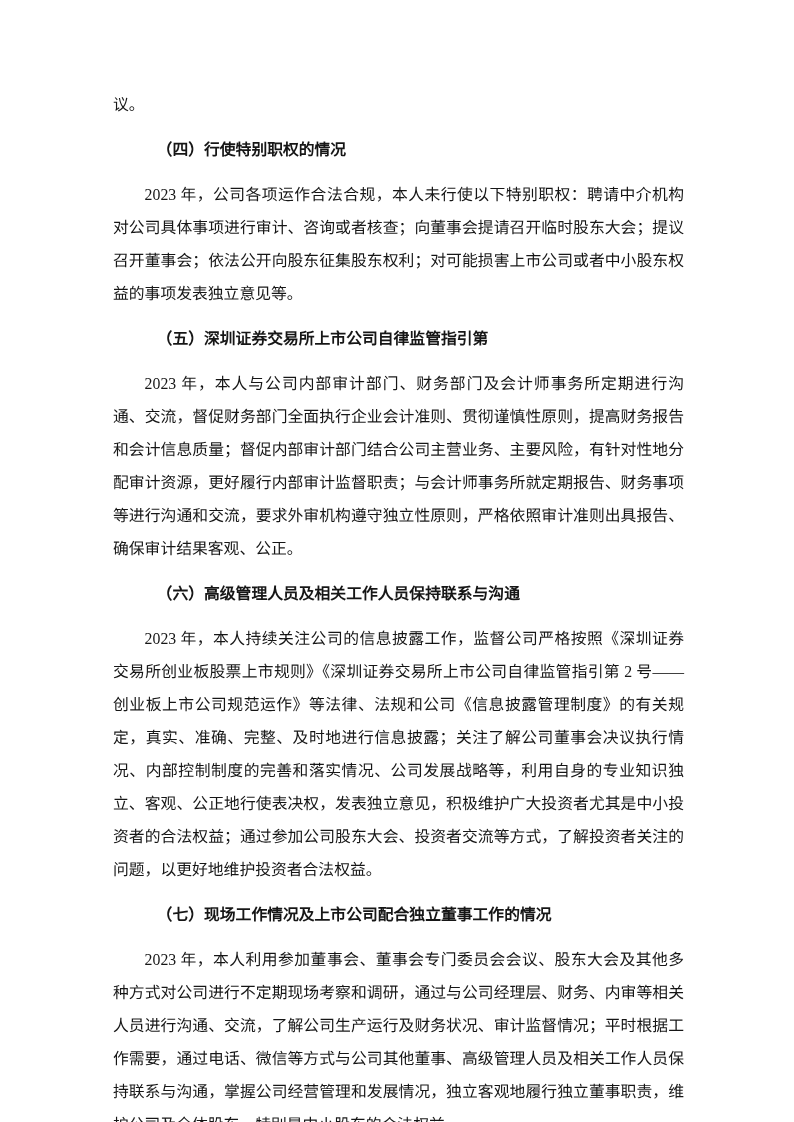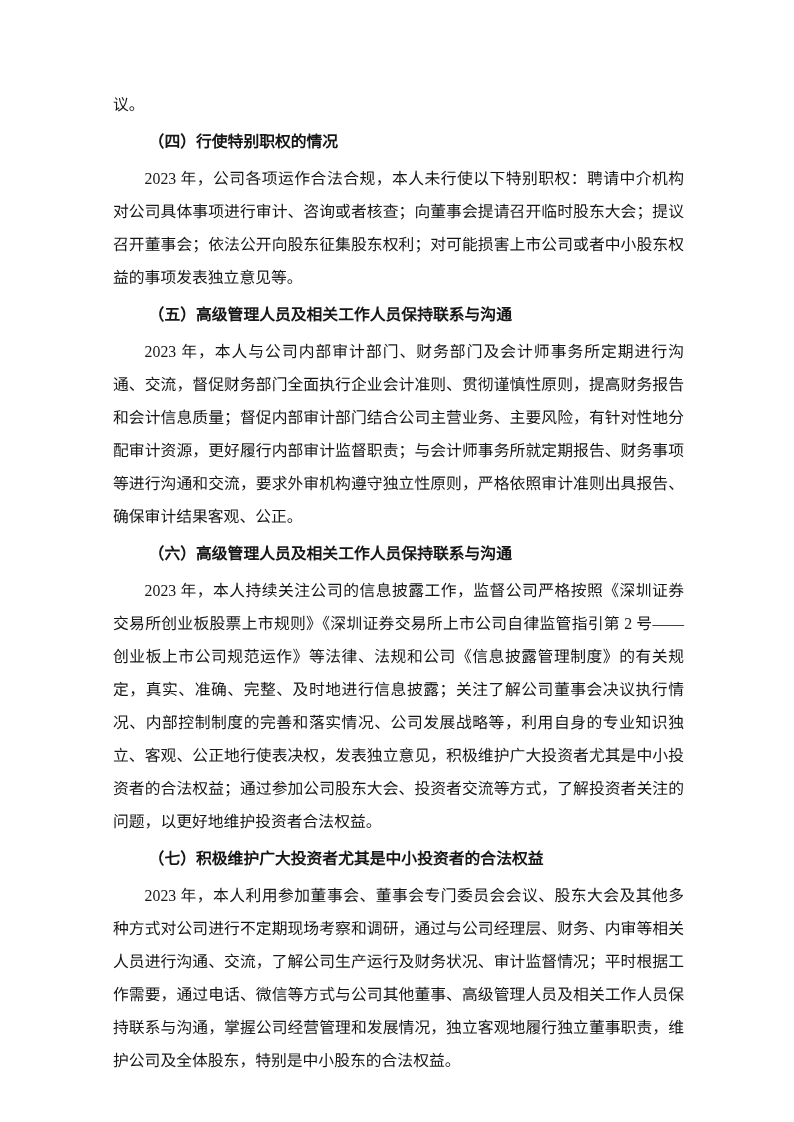--- a/index.html
+++ b/index.html
@@ -26,42 +26,42 @@
   .para {
     margin: 0;
     text-align: justify;
     text-indent: 2em;
     word-break: break-all;
   }
   .para.no-indent {
     text-indent: 0;
   }
   .section-heading {
-    margin: 4px;
+    margin: 12px;
     font-size: 15.8px;
     line-height: 33px;
     font-weight: bold;
     text-indent: 2em;
     text-align: left;
   }
 </style>
 </head>
 <body>
 
 <div class="page">
   <div class="doc-text">
 
     <p class="para no-indent">议。</p>
 
     <h3 class="section-heading">（四）行使特别职权的情况</h3>
     <p class="para">2023 年，公司各项运作合法合规，本人未行使以下特别职权：聘请中介机构对公司具体事项进行审计、咨询或者核查；向董事会提请召开临时股东大会；提议召开董事会；依法公开向股东征集股东权利；对可能损害上市公司或者中小股东权益的事项发表独立意见等。</p>
 
-    <h3 class="section-heading">（五）高级管理人员及相关工作人员保持联系与沟通</h3>
+    <h3 class="section-heading">（五）深圳证券交易所上市公司自律监管指引第</h3>
     <p class="para">2023 年，本人与公司内部审计部门、财务部门及会计师事务所定期进行沟通、交流，督促财务部门全面执行企业会计准则、贯彻谨慎性原则，提高财务报告和会计信息质量；督促内部审计部门结合公司主营业务、主要风险，有针对性地分配审计资源，更好履行内部审计监督职责；与会计师事务所就定期报告、财务事项等进行沟通和交流，要求外审机构遵守独立性原则，严格依照审计准则出具报告、确保审计结果客观、公正。</p>
 
     <h3 class="section-heading">（六）高级管理人员及相关工作人员保持联系与沟通</h3>
     <p class="para">2023 年，本人持续关注公司的信息披露工作，监督公司严格按照《深圳证券交易所创业板股票上市规则》《深圳证券交易所上市公司自律监管指引第 2 号——创业板上市公司规范运作》等法律、法规和公司《信息披露管理制度》的有关规定，真实、准确、完整、及时地进行信息披露；关注了解公司董事会决议执行情况、内部控制制度的完善和落实情况、公司发展战略等，利用自身的专业知识独立、客观、公正地行使表决权，发表独立意见，积极维护广大投资者尤其是中小投资者的合法权益；通过参加公司股东大会、投资者交流等方式，了解投资者关注的问题，以更好地维护投资者合法权益。</p>
 
-    <h3 class="section-heading">（七）积极维护广大投资者尤其是中小投资者的合法权益</h3>
+    <h3 class="section-heading">（七）现场工作情况及上市公司配合独立董事工作的情况</h3>
     <p class="para">2023 年，本人利用参加董事会、董事会专门委员会会议、股东大会及其他多种方式对公司进行不定期现场考察和调研，通过与公司经理层、财务、内审等相关人员进行沟通、交流，了解公司生产运行及财务状况、审计监督情况；平时根据工作需要，通过电话、微信等方式与公司其他董事、高级管理人员及相关工作人员保持联系与沟通，掌握公司经营管理和发展情况，独立客观地履行独立董事职责，维护公司及全体股东，特别是中小股东的合法权益。</p>
 
   </div>
 </div>
 
 </body></html>

